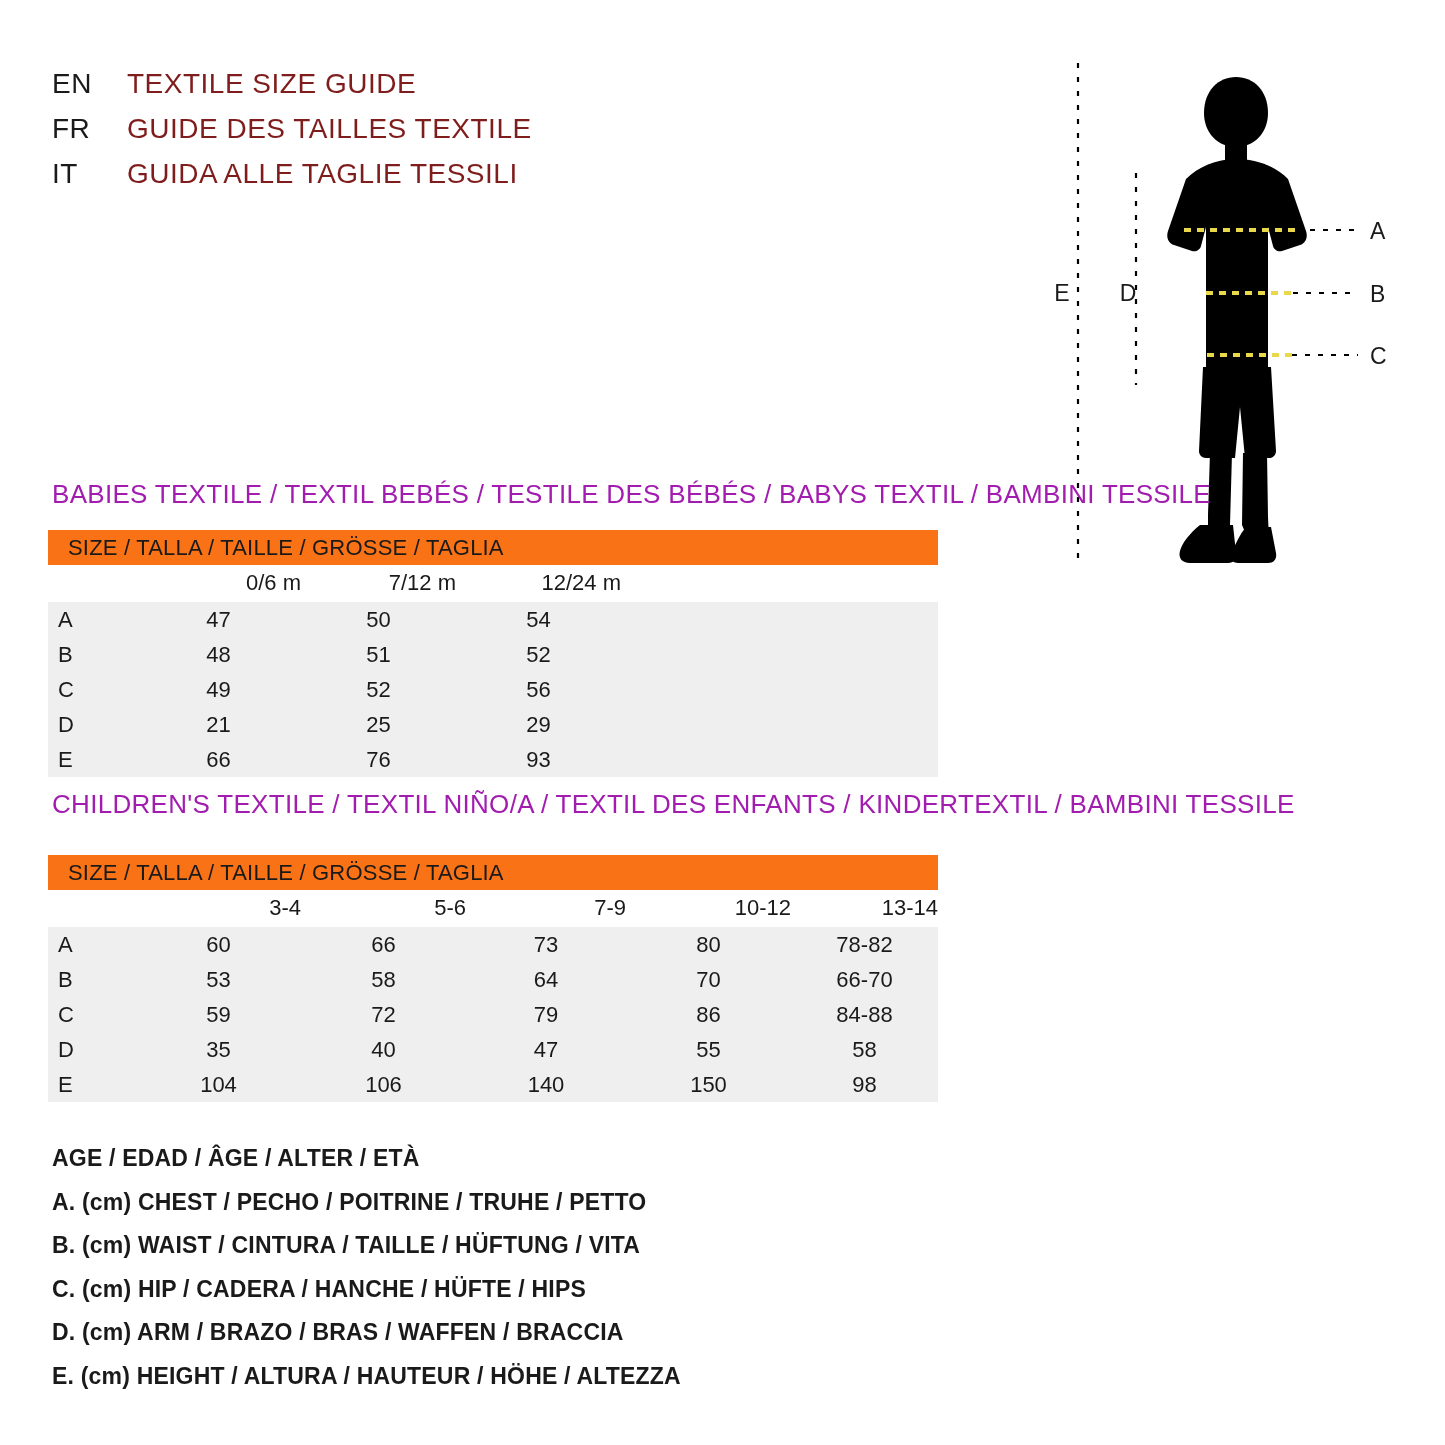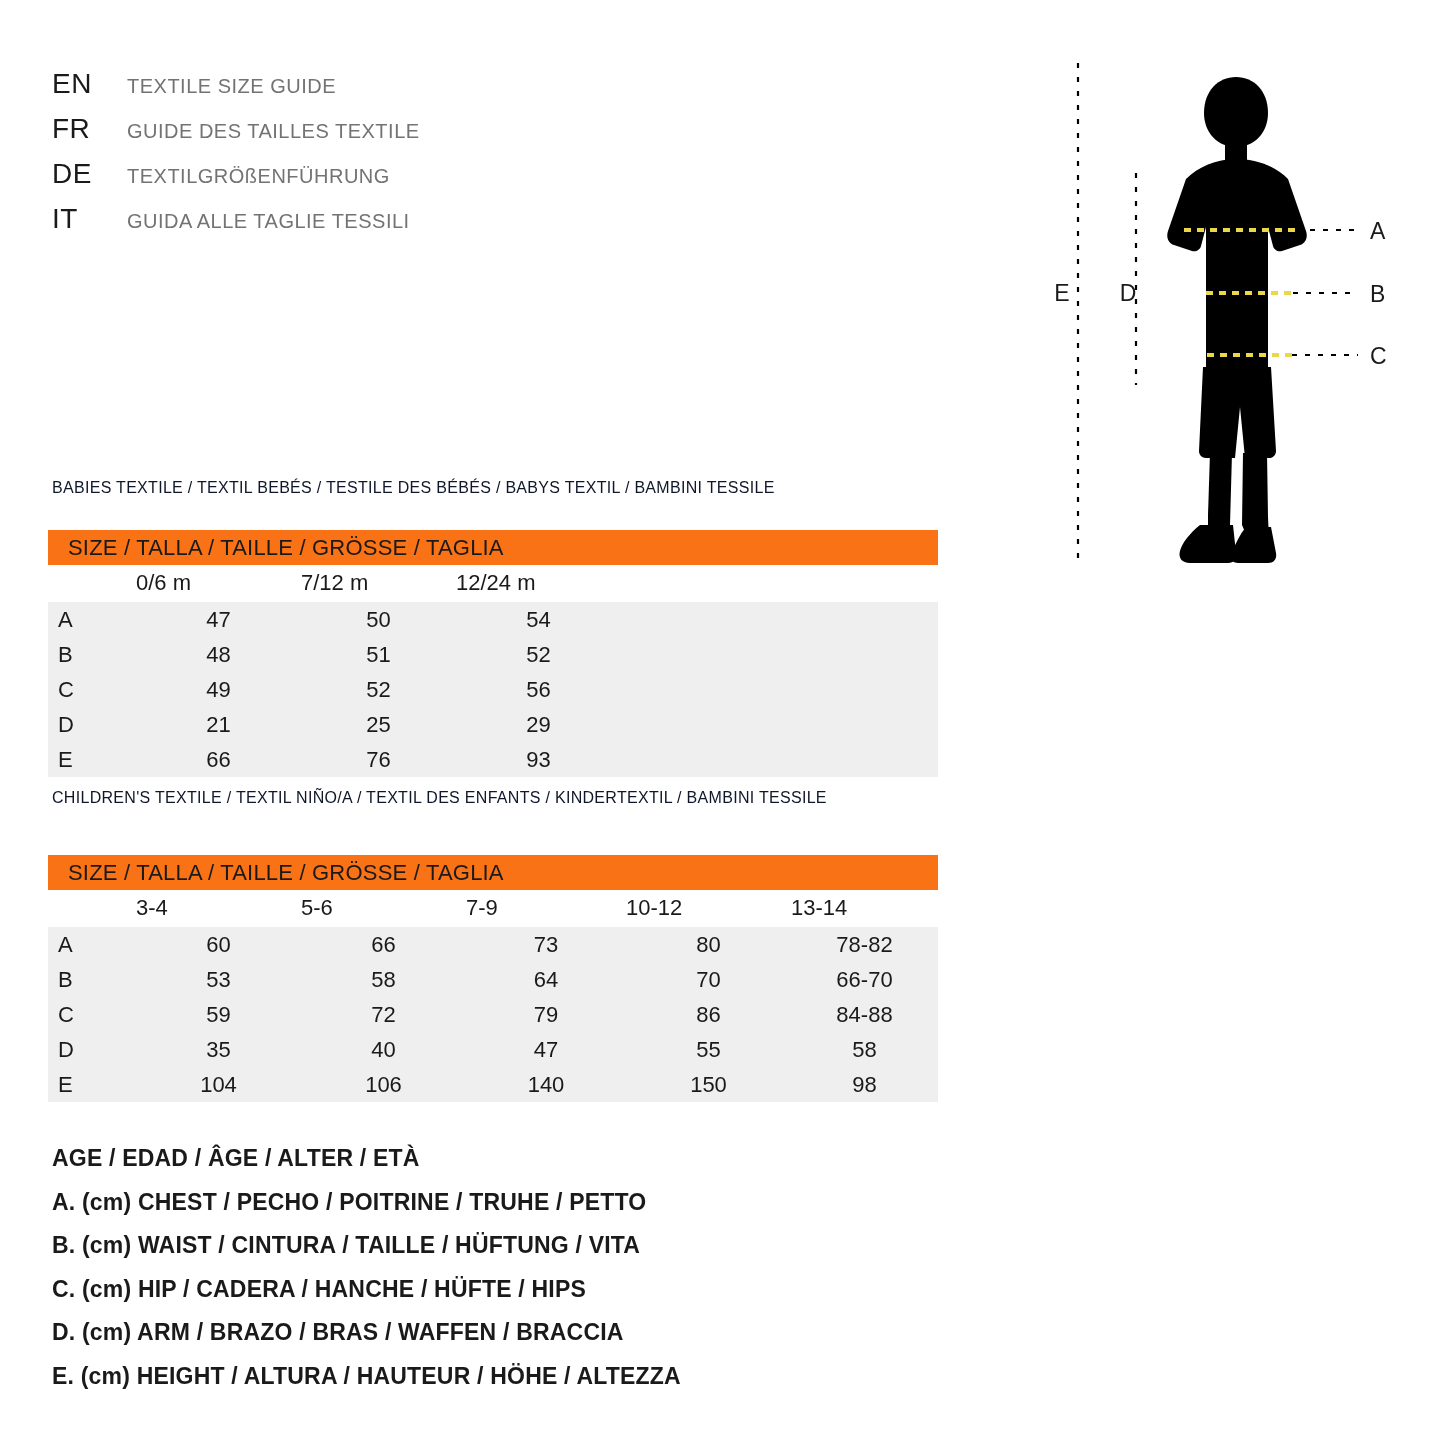--- a/index.html
+++ b/index.html
@@ -33,40 +33,40 @@
     align-items: baseline;
     height: 45px;
     letter-spacing: 0.5px;
   }
   .lang-code {
     width: 75px;
     font-size: 28px;
     color: #1a1a1a;
   }
   .lang-title {
-    font-size: 20px;
-    color: #737373;
+    font-size: 28px;
+    color: #7f1d1d;
   }
 
   
   .figure {
     position: absolute;
     left: 1040px;
     top: 55px;
     width: 380px;
     height: 520px;
   }
   .figure svg { display: block; }
 
   
   .section-title {
     position: absolute;
-    font-size: 16px;
+    font-size: 26px;
     letter-spacing: 0.3px;
-    color: #0f172a;
+    color: #a21caf;
     white-space: nowrap;
   }
   #babies-title { left: 52px; top: 479px; }
   #children-title { left: 52px; top: 789px; }
 
   
   .size-table {
     position: absolute;
     border-collapse: collapse;
     table-layout: fixed;
@@ -83,21 +83,21 @@
     text-align: left;
   }
   .size-table tr.header-row th {
     background: #f97316;
     font-size: 22px;
     padding-left: 20px;
     letter-spacing: 0.2px;
   }
   .size-table tr.sizes-row td {
     background: #ffffff;
-    text-align: left;
+    text-align: right;
     padding-bottom: 2px;
   }
   .size-table tr.data-row td {
     background: #efefef;
   }
   .size-table td.rowlabel {
     padding-left: 10px;
     text-align: left;
   }
   .size-table td.val {
@@ -123,24 +123,20 @@
 <div class="page">
 
   <div class="lang-block">
     <div class="lang-row">
       <span class="lang-code">EN</span>
       <span class="lang-title">TEXTILE SIZE GUIDE</span>
     </div>
     <div class="lang-row">
       <span class="lang-code">FR</span>
       <span class="lang-title">GUIDE DES TAILLES TEXTILE</span>
-    </div>
-    <div class="lang-row">
-      <span class="lang-code">DE</span>
-      <span class="lang-title">TEXTILGRÖßENFÜHRUNG</span>
     </div>
     <div class="lang-row">
       <span class="lang-code">IT</span>
       <span class="lang-title">GUIDA ALLE TAGLIE TESSILI</span>
     </div>
   </div>
 
   <div class="figure">
     <svg width="380" height="520" viewBox="0 0 380 520" xmlns="http://www.w3.org/2000/svg">
 

